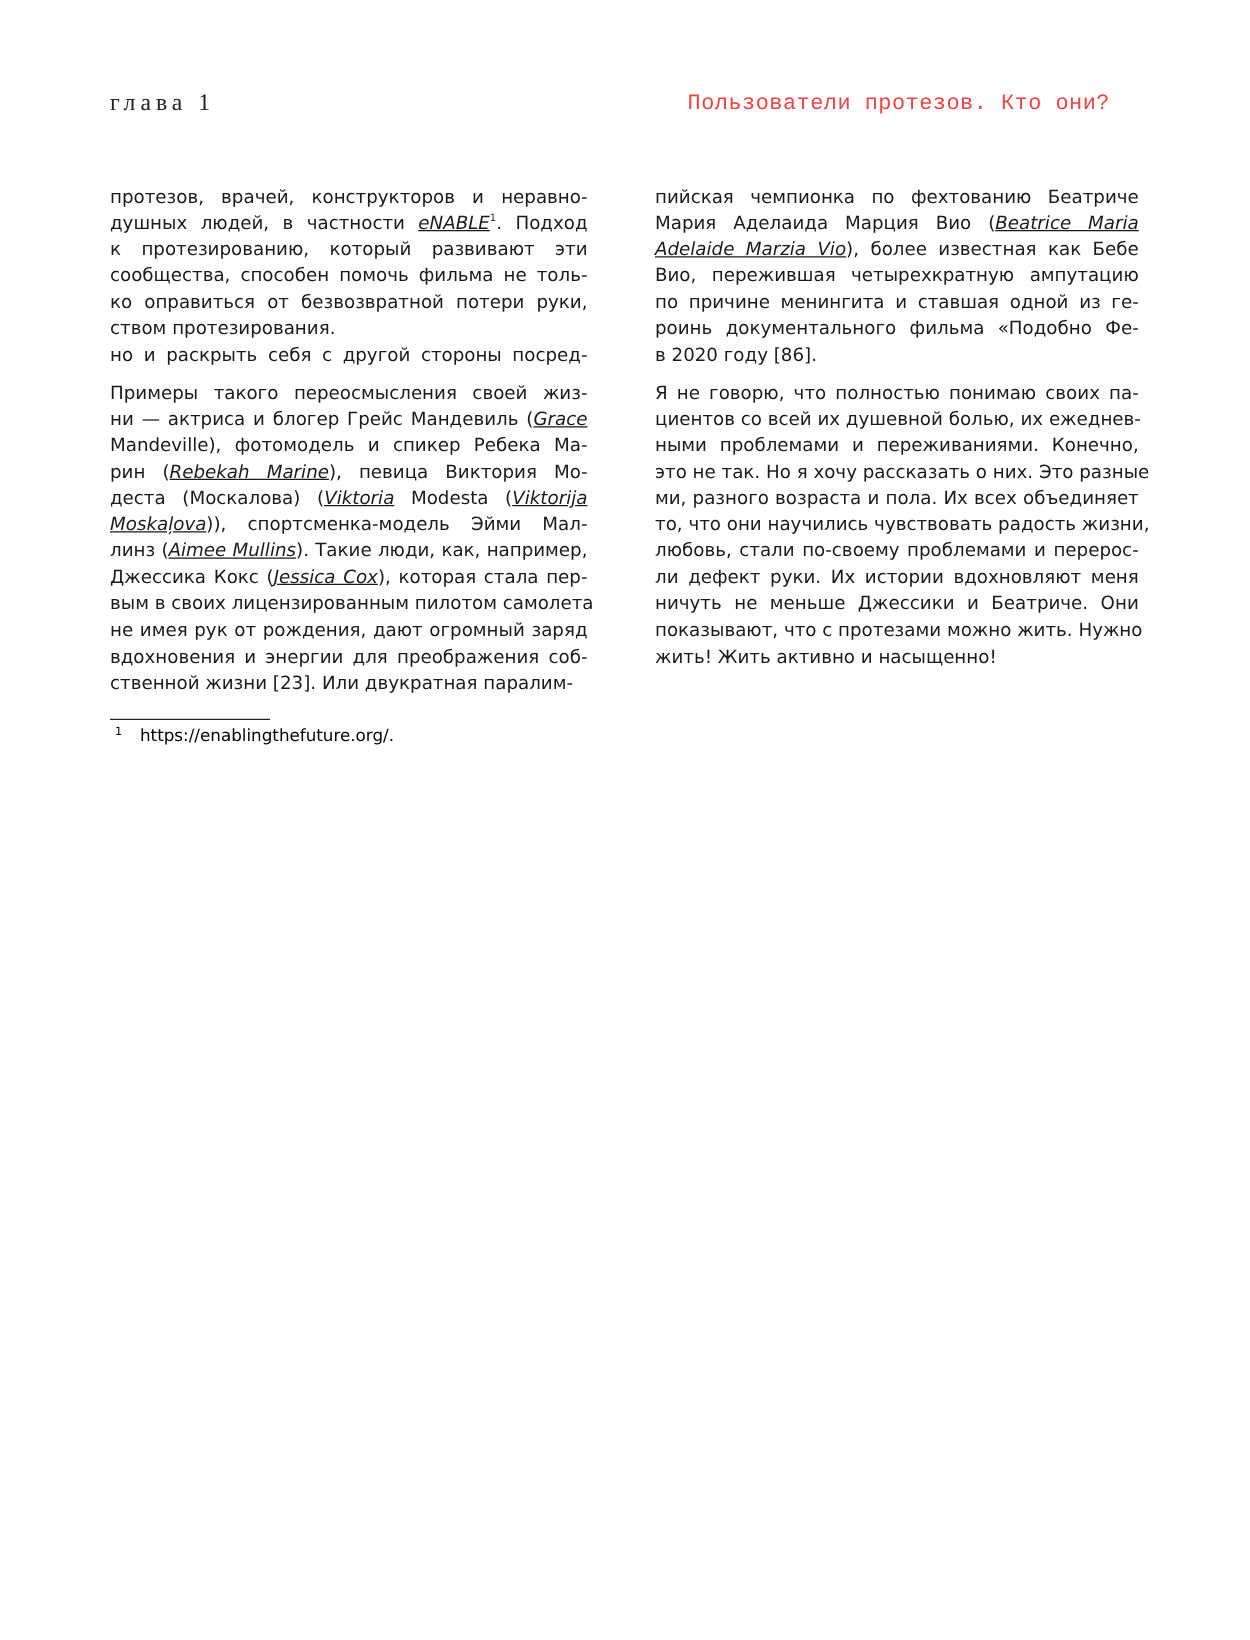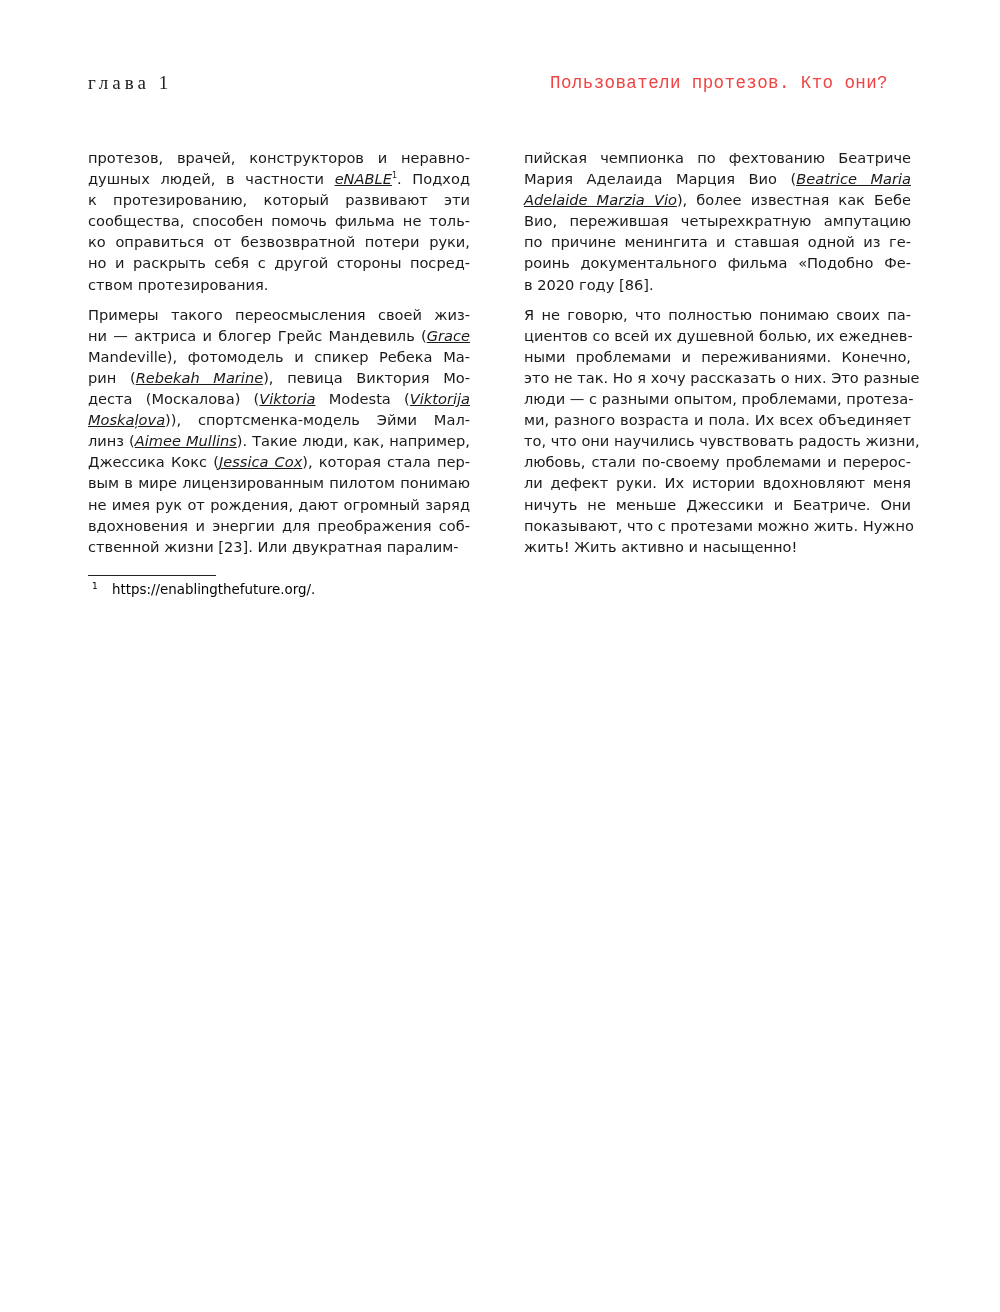--- a/index.html
+++ b/index.html
@@ -93,33 +93,33 @@
 <div class="running-head-left">глава 1</div>
 <div class="running-head-right">Пользователи протезов. Кто они?</div>
 
 <div class="column col-left">
   <p>
       <span class="line">протезов, врачей, конструкторов и неравно-</span>
       <span class="line">душных людей, в частности <i>eNABLE</i><sup>1</sup>. Подход</span>
       <span class="line">к протезированию, который развивают эти</span>
       <span class="line">сообщества, способен помочь фильма не толь-</span>
       <span class="line">ко оправиться от безвозвратной потери руки,</span>
+      <span class="line last">ством протезирования.</span>
       <span class="line">но и раскрыть себя с другой стороны посред-</span>
-      <span class="line last">ством протезирования.</span>
     </p>
   <p>
       <span class="line">Примеры такого переосмысления своей жиз-</span>
       <span class="line">ни — актриса и блогер Грейс Мандевиль (<i>Grace</i></span>
       <span class="line">Mandeville), фотомодель и спикер Ребека Ма-</span>
       <span class="line">рин (<i>Rebekah Marine</i>), певица Виктория Мо-</span>
       <span class="line">деста (Москалова) (<i>Viktoria</i> Modesta (<i>Viktorija</i></span>
       <span class="line"><i>Moskaļova</i>)), спортсменка-модель Эйми Мал-</span>
       <span class="line">линз (<i>Aimee Mullins</i>). Такие люди, как, например,</span>
       <span class="line">Джессика Кокс (<i>Jessica Cox</i>), которая стала пер-</span>
-      <span class="line">вым в мире лицензированным пилотом понимаю</span>
+      <span class="line">вым в своих лицензированным пилотом самолета</span>
       <span class="line">не имея рук от рождения, дают огромный заряд</span>
       <span class="line">вдохновения и энергии для преображения соб-</span>
       <span class="line last">ственной жизни [23]. Или двукратная паралим-</span>
     </p>
 </div>
 
 <div class="column col-right">
   <p>
       <span class="line">пийская чемпионка по фехтованию Беатриче</span>
       <span class="line">Мария Аделаида Марция Вио (<i>Beatrice Maria</i></span>
@@ -127,21 +127,20 @@
       <span class="line">Вио, пережившая четырехкратную ампутацию</span>
       <span class="line">по причине менингита и ставшая одной из ге-</span>
       <span class="line">роинь документального фильма «Подобно Фе-</span>
       <span class="line last">в 2020 году [86].</span>
     </p>
   <p>
       <span class="line">Я не говорю, что полностью понимаю своих па-</span>
       <span class="line">циентов со всей их душевной болью, их ежеднев-</span>
       <span class="line">ными проблемами и переживаниями. Конечно,</span>
       <span class="line">это не так. Но я хочу рассказать о них. Это разные</span>
-      <span class="line">люди — с разными опытом, проблемами, протеза-</span>
       <span class="line">ми, разного возраста и пола. Их всех объединяет</span>
       <span class="line">то, что они научились чувствовать радость жизни,</span>
       <span class="line">любовь, стали по-своему проблемами и перерос-</span>
       <span class="line">ли дефект руки. Их истории вдохновляют меня</span>
       <span class="line">ничуть не меньше Джессики и Беатриче. Они</span>
       <span class="line">показывают, что с протезами можно жить. Нужно</span>
       <span class="line last">жить! Жить активно и насыщенно!</span>
     </p>
 </div>
 

